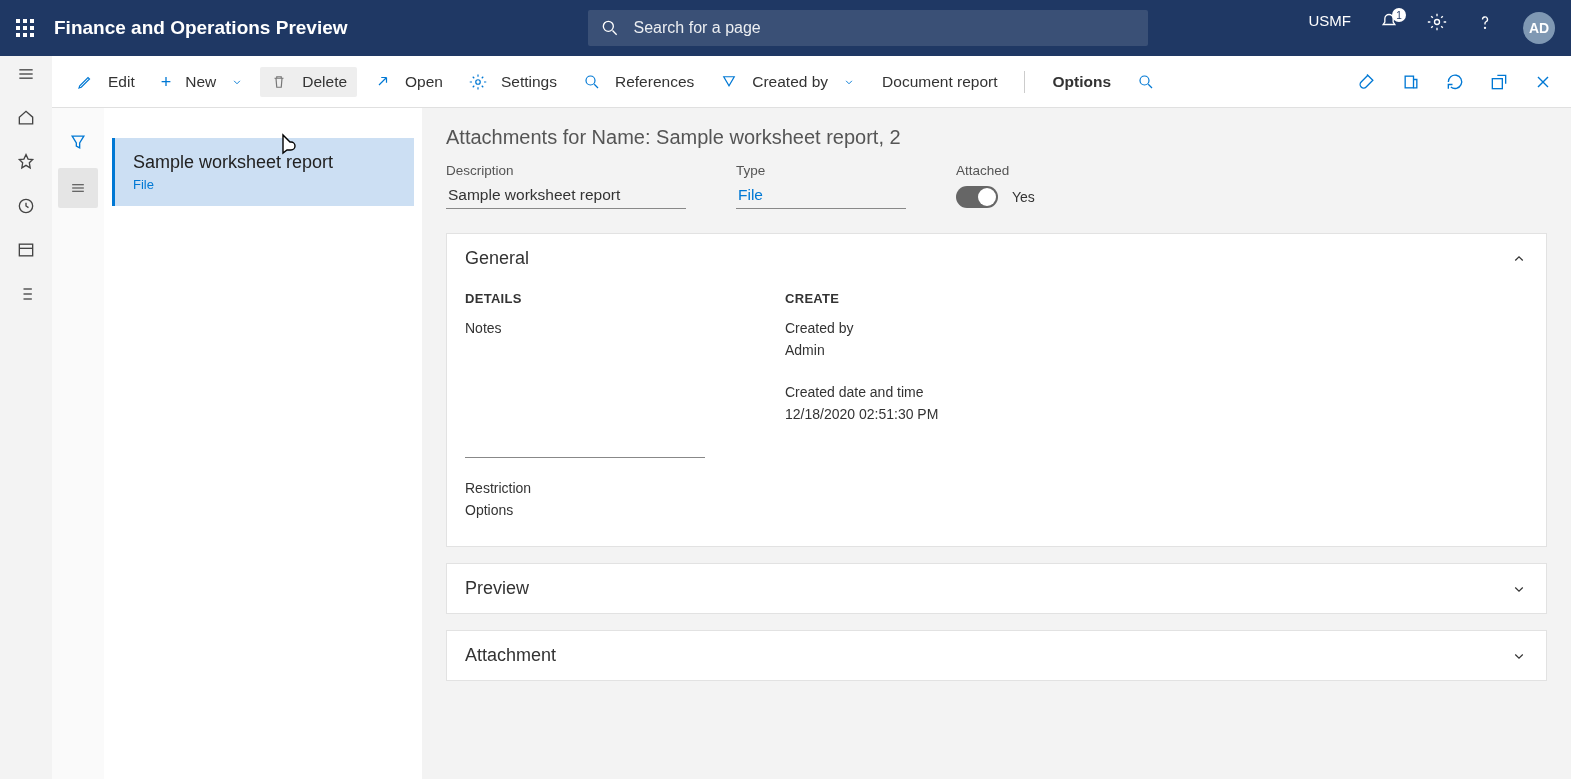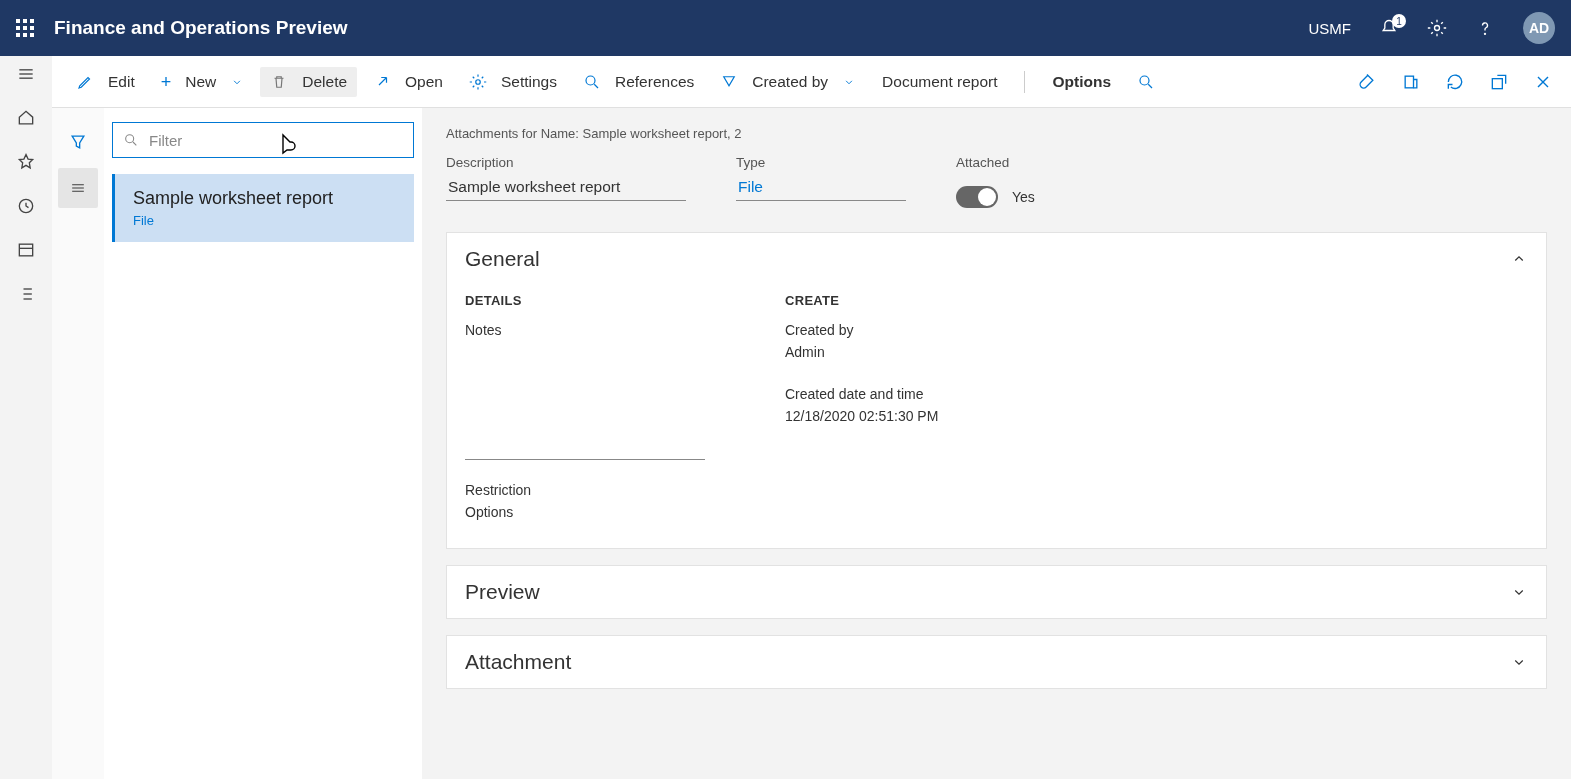--- a/index.html
+++ b/index.html
@@ -47,21 +47,21 @@
   }
   .navbar-search input {
     flex: 1;
     border: none;
     background: transparent;
     color: #fff;
     font-size: 16px;
   }
   .navbar-search input::placeholder { color: rgba(255,255,255,0.9); }
   .navbar-spacer { flex: 1; }
-  .navbar-right { display: flex; align-items: center; gap: 28px; font-size: 15px; }
+  .navbar-right { display: flex; gap: 28px; font-size: 15px; }
   .ico { width: 20px; height: 20px; display:flex; align-items:center; justify-content:center; position:relative; }
   .badge {
     position: absolute;
     top: -4px; right: -7px;
     background: #fff; color: var(--navbar-bg);
     border-radius: 50%;
     width:14px; height:14px;
     font-size: 10px;
     display:flex;align-items:center;justify-content:center;
   }
@@ -176,21 +176,21 @@
   .listitem .title { font-size: 18px; color:#222; }
   .listitem .sub { font-size: 13px; color: var(--accent); margin-top: 4px; }
 
   
   .detailcol {
     flex:1;
     padding: 18px 24px;
     overflow: auto;
     background: #f3f3f3;
   }
-  .breadcrumb { font-size: 13px; color: #555; margin-bottom: 14px; }
+  .breadcrumb { font-size: 20px; color: #555; margin-bottom: 14px; }
   .headerfields { display:flex; gap: 50px; margin-bottom: 24px;}
   .field { display:flex; flex-direction:column; }
   .field label { font-size: 13.5px; color:#555; margin-bottom: 4px;}
   .field .val {
     border-bottom: 1px solid #888;
     min-width: 180px;
     padding: 4px 2px;
     font-size: 15.5px;
   }
   .field.link .val { color: var(--accent); }
@@ -210,21 +210,21 @@
 
   
   .section {
     background:#fff;
     border: 1px solid #e2e2e2;
     margin-bottom: 16px;
   }
   .section-head {
     display:flex; align-items:center; justify-content:space-between;
     padding: 14px 18px;
-    font-size: 21px;
+    font-size: 18px;
     color: #333;
   }
   .section-body {
     padding: 8px 18px 28px 18px;
     display:flex;
     gap: 80px;
   }
   .subcol { display:flex; flex-direction:column; gap: 6px; }
   .subhdr { font-weight: 700; font-size: 13px; letter-spacing: .3px; margin-bottom: 8px; }
   .notesbox {
@@ -257,20 +257,29 @@
       <span></span>
       <span></span>
       <span></span>
       <span></span>
       <span></span>
       <span></span>
       <span></span>
   </div>
   <div class="suite-title">Finance and Operations Preview</div>
   <div class="navbar-spacer" style="flex:0 0 200px"></div>
+  <div class="navbar-search">
+    <span class="ico">
+      <svg viewBox="0 0 24 24">
+          <circle cx="10" cy="10" r="6"></circle>
+          <line x1="15" y1="15" x2="20" y2="20"></line>
+        </svg>
+    </span>
+    <input placeholder="Search for a page" style="">
+  </div>
   <div class="navbar-spacer"></div>
   <div class="navbar-right">
     <span>USMF</span>
     <span class="ico">
       <svg viewBox="0 0 24 24">
           <path d="M12 3a5 5 0 0 0-5 5v4l-2 3h14l-2-3V8a5 5 0 0 0-5-5z"></path>
         </svg>
       <span class="badge">1</span>
     </span>
     <span class="ico">
@@ -442,27 +451,20 @@
         <div class="vbtn sel">
           <svg width="20" height="20" viewBox="0 0 24 24" style="stroke:#666">
               <line x1="5" y1="8" x2="19" y2="8"></line>
               <line x1="5" y1="12" x2="19" y2="12"></line>
               <line x1="5" y1="16" x2="19" y2="16"></line>
             </svg>
         </div>
       </div>
 
       <div class="listcol">
-        <div class="filterbox">
-          <svg width="16" height="16" viewBox="0 0 24 24" style="stroke:#888">
-              <circle cx="10" cy="10" r="6"></circle>
-              <line x1="15" y1="15" x2="20" y2="20"></line>
-            </svg>
-          <input placeholder="Filter" style="">
-        </div>
 
         <div class="listitem">
           <div class="title">Sample worksheet report</div>
           <div class="sub">File</div>
         </div>
       </div>
 
       <div class="detailcol">
         <div class="breadcrumb">Attachments for Name: Sample worksheet report, 2</div>
 
@@ -470,21 +472,21 @@
           <div class="field">
             <label>Description</label>
             <div class="val" style="min-width:240px">Sample worksheet report</div>
           </div>
           <div class="field link">
             <label>Type</label>
             <div class="val" style="min-width:170px">File</div>
           </div>
           <div class="field">
             <label>Attached</label>
-            <div class="toggle-row" style="margin-top:12px">
+            <div class="toggle-row" style="margin-top:4px">
               <div class="toggle"></div>
               <span>Yes</span>
             </div>
           </div>
         </div>
 
         <div class="section">
           <div class="section-head">
             <span>General</span>
             <svg class="chev" viewBox="0 0 24 24">

